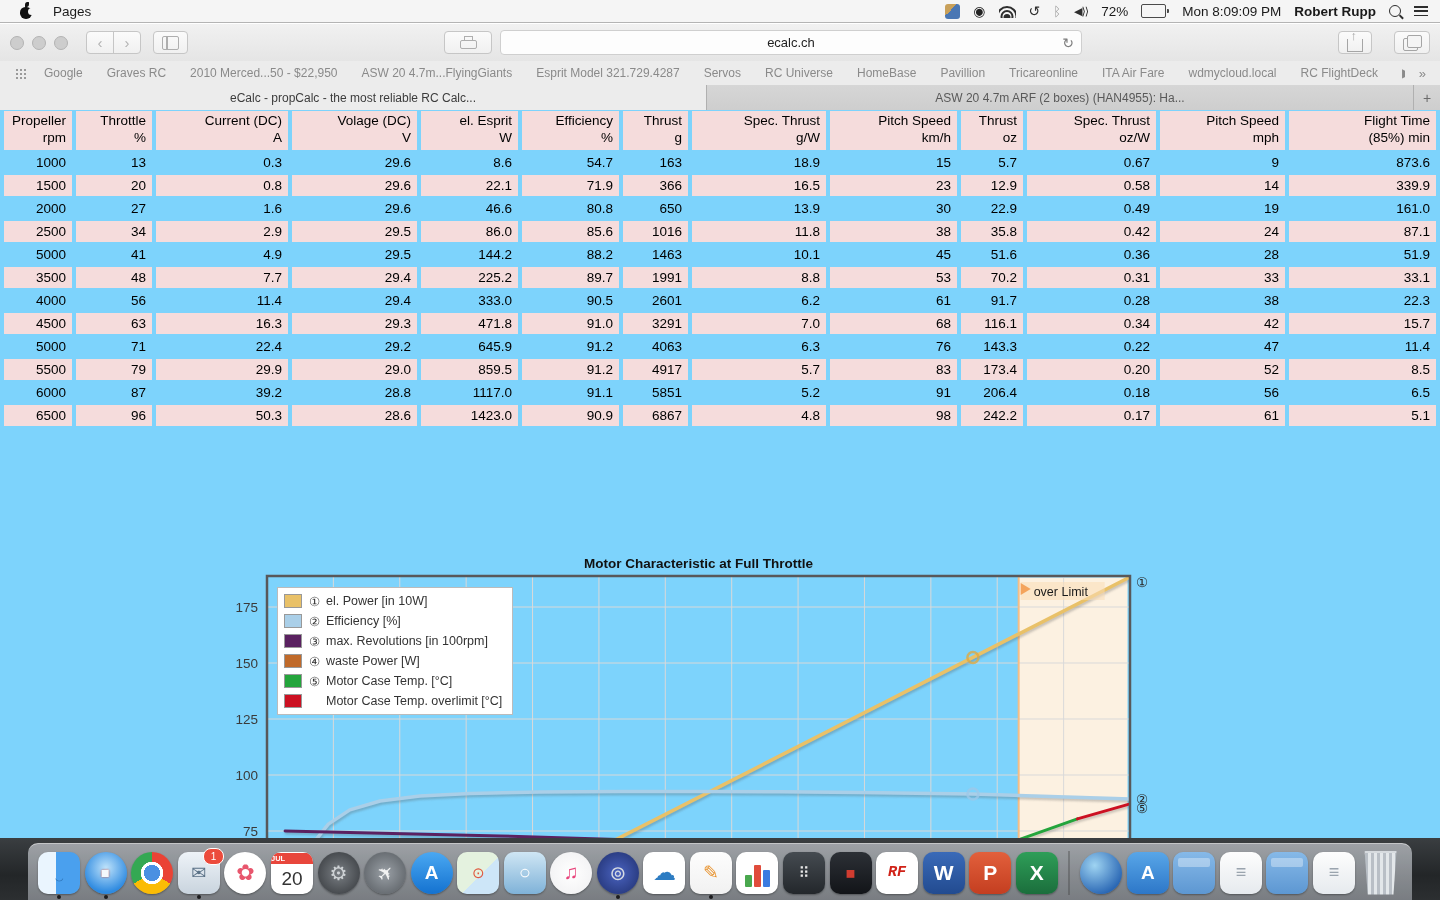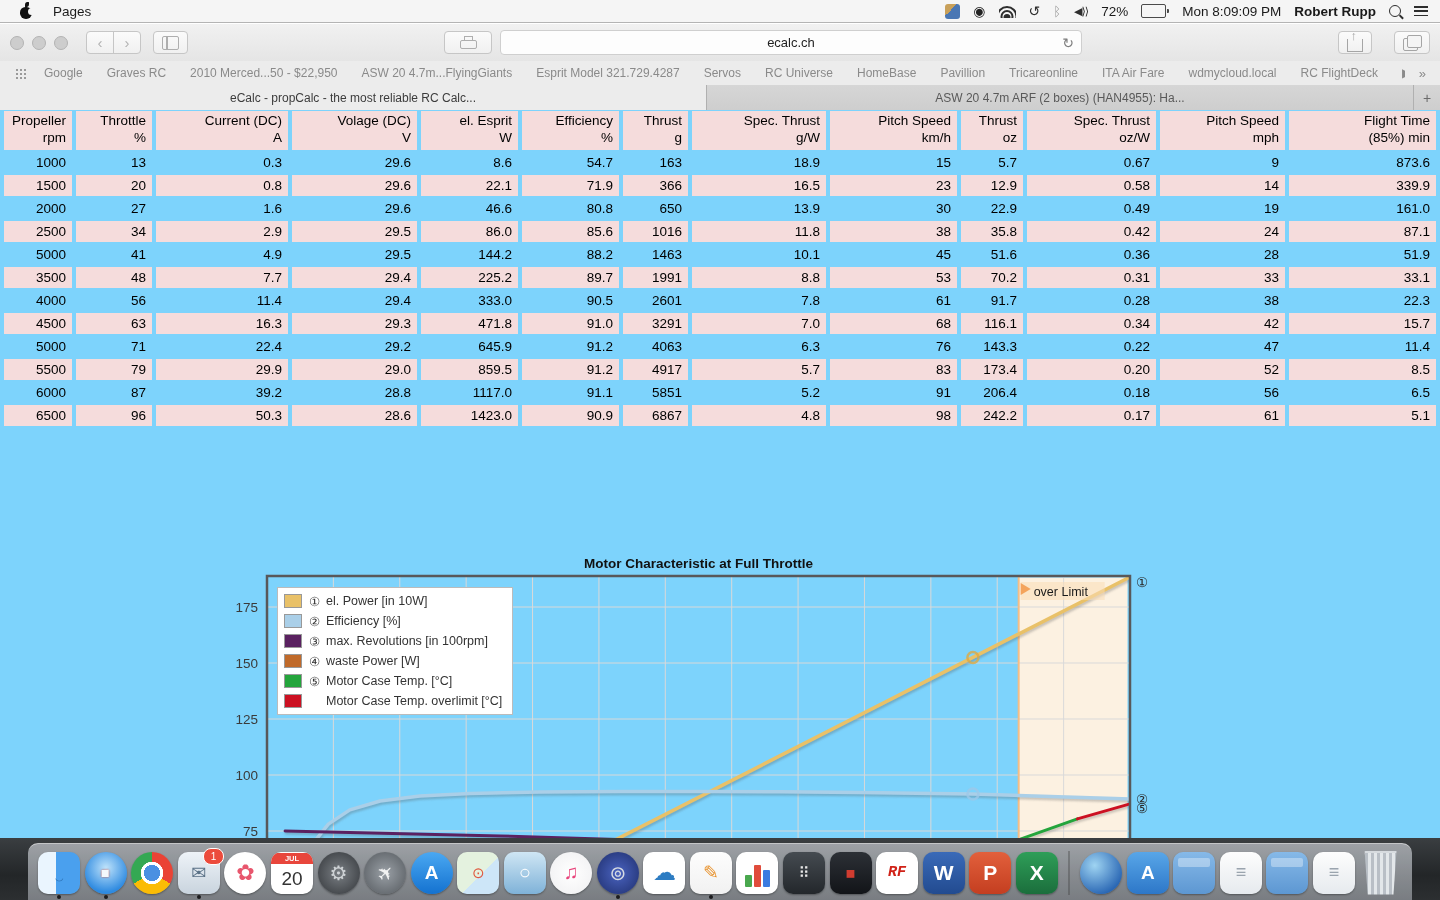--- a/index.html
+++ b/index.html
@@ -99,21 +99,21 @@
   .badge{position:absolute;top:-4px;right:-4px;min-width:15px;height:15px;border-radius:8px;background:#ec4b3c;color:#fff;
          font-size:10px;display:flex;align-items:center;justify-content:center;border:1px solid #fff;padding:0 2px;}
   .st-finder{background:linear-gradient(90deg,#eaf5fe 0 44%,#4aa0ee 44%);color:#2b6fb2;font-size:14px;}
   .st-safari{background:radial-gradient(circle at 50% 38%,#bfe3fb,#2e8ae0 72%);color:#fff;font-size:13px;}
   .st-safari .g{transform:rotate(45deg);color:#f4f8fc;text-shadow:0 0 2px #c0392b;}
   .st-chrome{background:radial-gradient(circle,#4a90e2 0 8px,#fff 8px 11px,rgba(0,0,0,0) 11.5px),
              conic-gradient(#ea4335 0 120deg,#fbbc05 120deg 240deg,#34a853 240deg 360deg);}
   .st-mail{background:linear-gradient(#eef3f8,#c9d4de);color:#5a7186;font-size:18px;}
   .st-photos{background:#fff;color:#e8566d;font-size:22px;}
   .st-calendar{background:#fff;flex-direction:column;overflow:hidden;align-items:stretch;}
-  .cal-top{background:#e8463c;color:#fff;font-size:7.5px;text-align:center;line-height:11px;height:11px;font-weight:bold;}
+  .cal-top{background:#e8463c;color:#fff;font-size:7.5px;text-align:left;line-height:11px;height:11px;font-weight:bold;}
   .cal-day{font-size:19px;color:#333;text-align:center;line-height:29px;}
   .st-prefs{background:radial-gradient(#7a7f84,#323539);color:#cfd3d6;}
   .st-launchpad{background:radial-gradient(#9aa0a6,#54595e);color:#f2f2f2;}
   .st-launchpad .g{transform:rotate(-45deg);}
   .st-appstore{background:linear-gradient(#4aa8f2,#1472d0);color:#fff;font-weight:bold;font-size:19px;}
   .st-maps{background:linear-gradient(135deg,#e4f2df 0 55%,#cde6f8 55%);color:#e0593f;font-size:15px;}
   .st-preview{background:linear-gradient(#cfe6f4,#7fb2d8);color:#fff;}
   .st-itunes{background:radial-gradient(#ffffff,#efeff1);color:#e8447c;}
   .st-automator{background:radial-gradient(#4a63c0,#1e2e6c);color:#d6dbe2;}
   .st-cloud{background:#fff;color:#2d7cc2;font-size:23px;}
@@ -403,21 +403,21 @@
             <td>33.1</td>
           </tr>
           <tr>
             <td>4000</td>
             <td>56</td>
             <td>11.4</td>
             <td>29.4</td>
             <td>333.0</td>
             <td>90.5</td>
             <td>2601</td>
-            <td>7.8</td>
+            <td>6.2</td>
             <td>61</td>
             <td>91.7</td>
             <td>0.28</td>
             <td>38</td>
             <td>22.3</td>
           </tr>
           <tr class="stripe">
             <td>4500</td>
             <td>63</td>
             <td>16.3</td>

